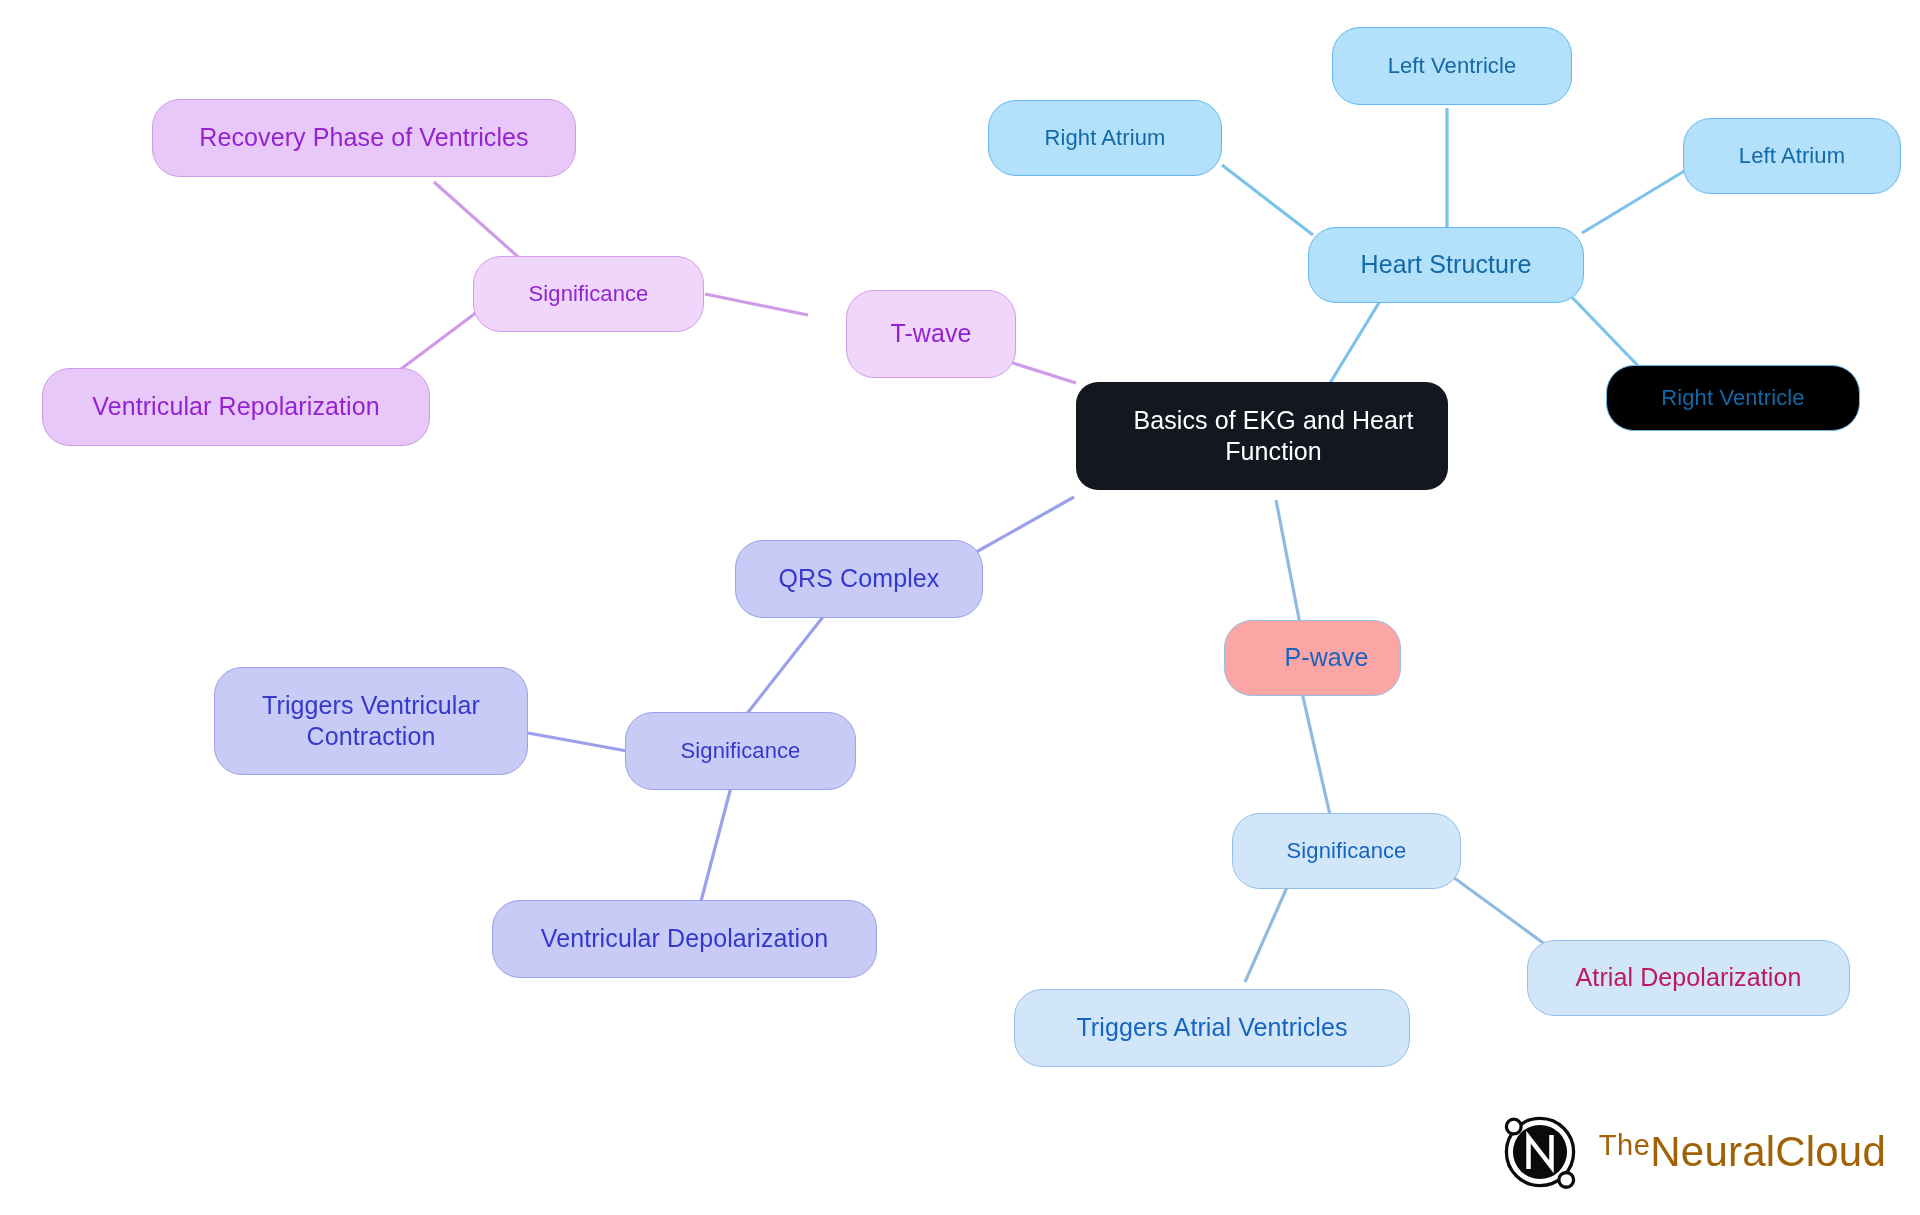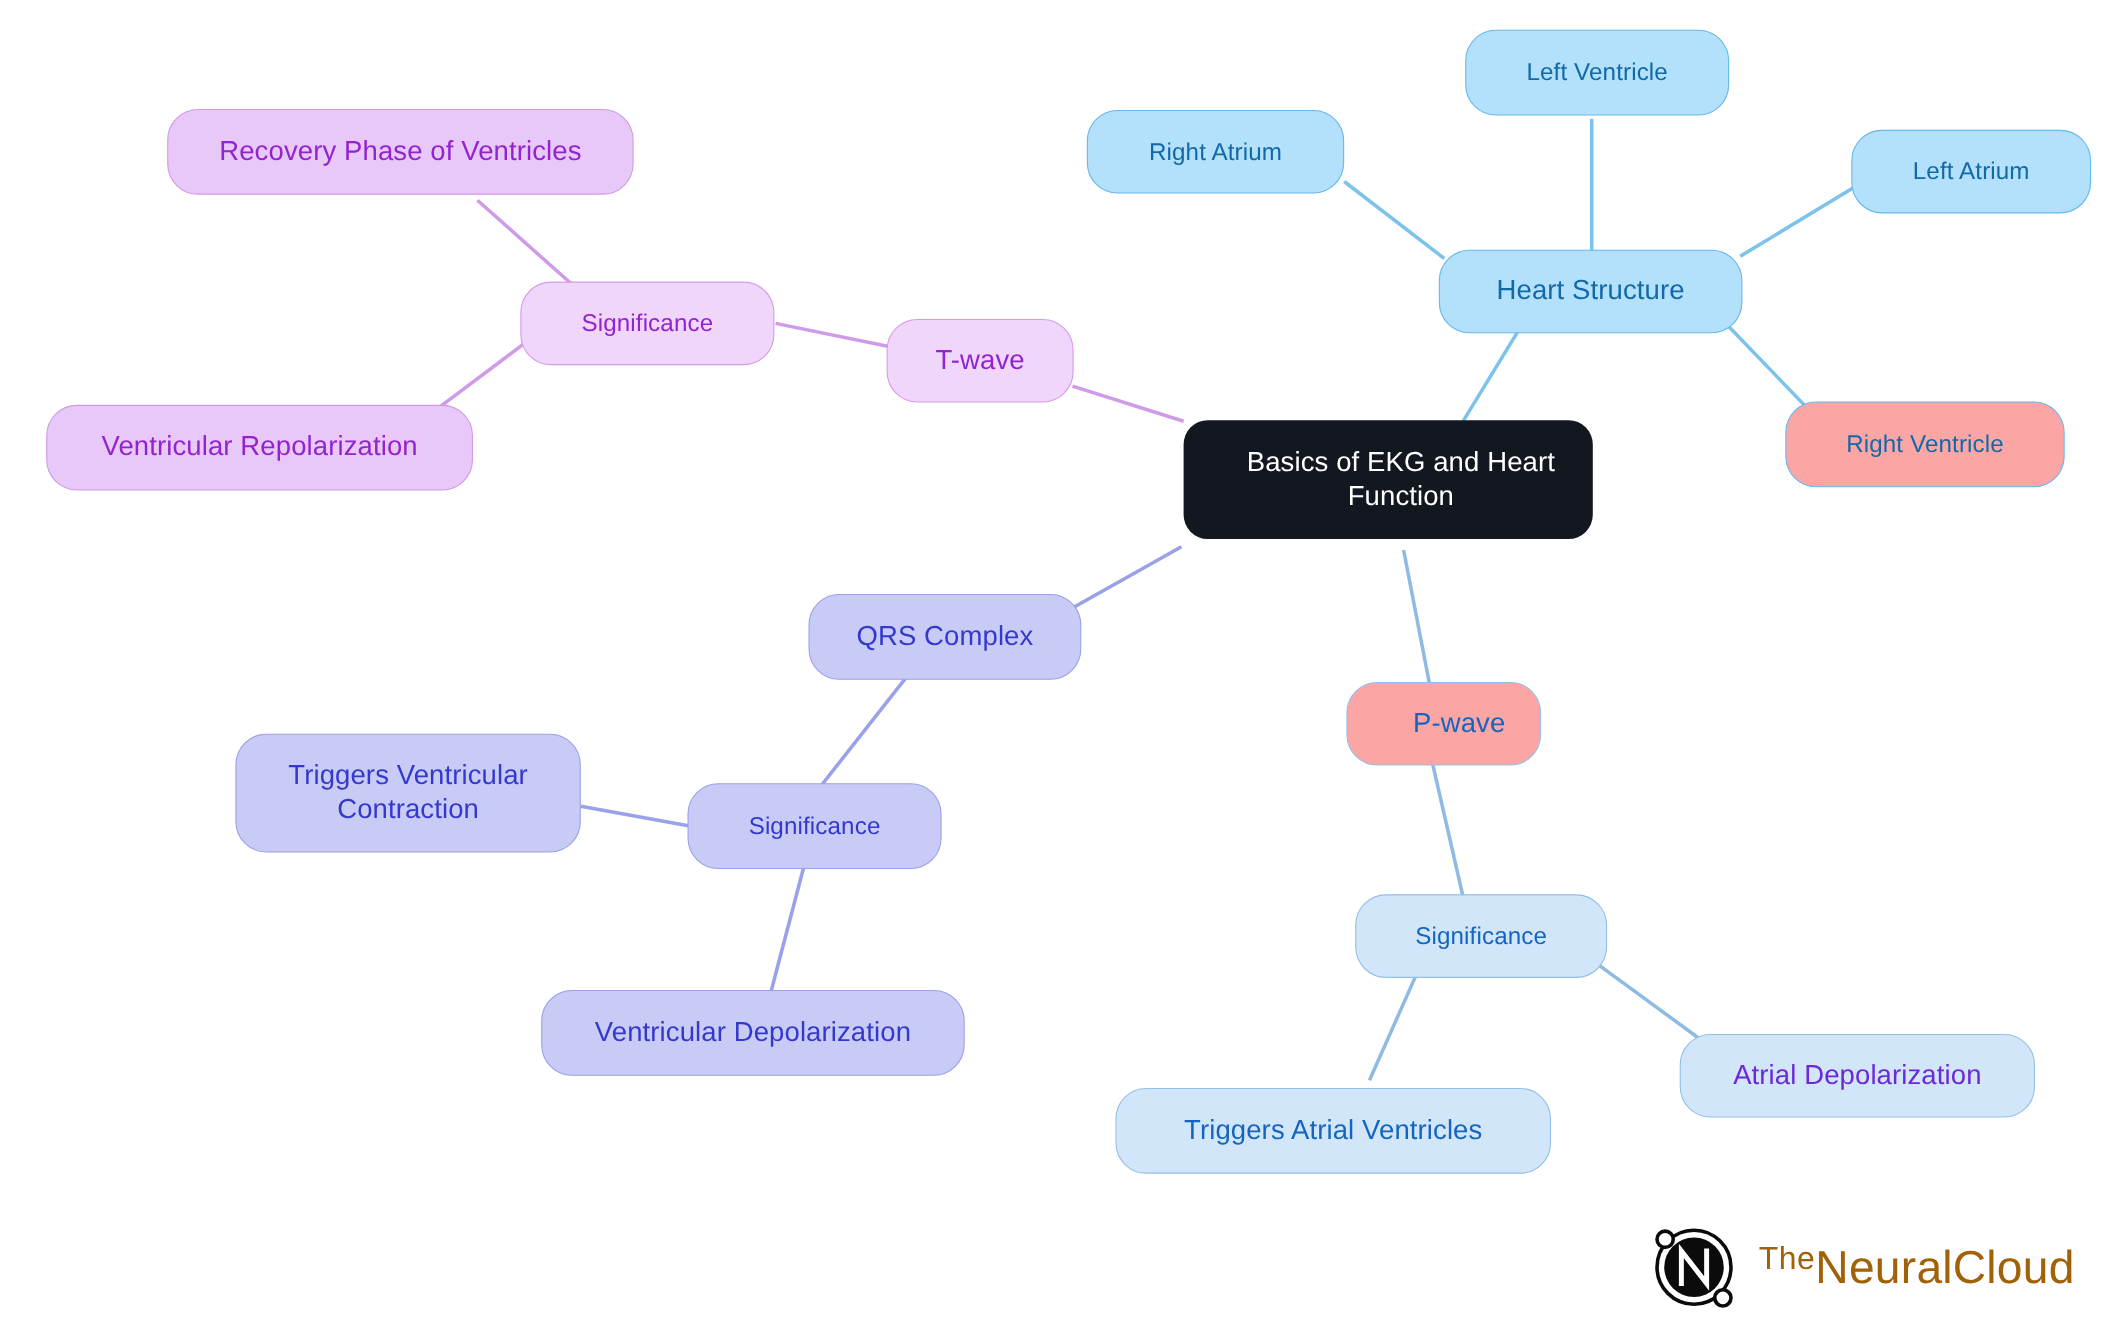--- a/index.html
+++ b/index.html
@@ -126,49 +126,49 @@
 
   <div class="node lvl1" style="left:1308px; top:227px; width:276px; height:76px;
               background:#b3e0fa; border-color:#64b8ed; color:#1269a8;">Heart Structure</div>
 
   <div class="node lvl2" style="left:1332px; top:27px; width:240px; height:78px;
               background:#b3e0fa; border-color:#64b8ed; color:#1269a8;">Left Ventricle</div>
 
   <div class="node lvl2" style="left:1683px; top:118px; width:218px; height:76px;
               background:#b3e0fa; border-color:#64b8ed; color:#1269a8;">Left Atrium</div>
 
-  <div class="node lvl2" style="left:1606px; top:365px; width:254px; height:78px;
-              background:#fca5a5; border-color:#64b8ed; color:#1269a8;margin-left:17px;">Right Ventricle</div>
+  <div class="node lvl2" style="left:1606px; top:365px; width:254px; height:66px;
+              background:#000000; border-color:#64b8ed; color:#1269a8;">Right Ventricle</div>
 
   <div class="node lvl1" style="left:1224px; top:620px; width:177px; height:76px;
               background:#fca5a5; border-color:#93bfe8; color:#1565c0;padding-left:28px;">P-wave</div>
 
   <div class="node lvl2" style="left:1232px; top:813px; width:229px; height:76px;
               background:#d2e6fa; border-color:#93bfe8; color:#1565c0;">Significance</div>
 
   <div class="node lvl3" style="left:1527px; top:940px; width:323px; height:76px;
-              background:#d2e6fa; border-color:#93bfe8; color:#6d28d9;">Atrial Depolarization</div>
+              background:#d2e6fa; border-color:#93bfe8; color:#be185d;">Atrial Depolarization</div>
 
   <div class="node lvl3" style="left:1014px; top:989px; width:396px; height:78px;
               background:#d2e6fa; border-color:#93bfe8; color:#1565c0;">Triggers Atrial Ventricles</div>
 
   <div class="node lvl1" style="left:735px; top:540px; width:248px; height:78px;
               background:#c7cbf6; border-color:#9aa0ea; color:#3538cd;">QRS Complex</div>
 
   <div class="node lvl2" style="left:625px; top:712px; width:231px; height:78px;
               background:#c7cbf6; border-color:#9aa0ea; color:#3538cd;">Significance</div>
 
   <div class="node lvl3" style="left:214px; top:667px; width:314px; height:108px;
               background:#c7cbf6; border-color:#9aa0ea; color:#3538cd;">Triggers Ventricular
 Contraction</div>
 
   <div class="node lvl3" style="left:492px; top:900px; width:385px; height:78px;
               background:#c7cbf6; border-color:#9aa0ea; color:#3538cd;">Ventricular Depolarization</div>
 
-  <div class="node lvl1" style="left:806px; top:290px; width:170px; height:76px;
+  <div class="node lvl1" style="left:846px; top:290px; width:170px; height:88px;
               background:#efd6fa; border-color:#d49bea; color:#9323d0;">T-wave</div>
 
   <div class="node lvl2" style="left:473px; top:256px; width:231px; height:76px;
               background:#efd6fa; border-color:#d49bea; color:#9323d0;">Significance</div>
 
   <div class="node lvl3" style="left:152px; top:99px; width:424px; height:78px;
               background:#e8c8f8; border-color:#cf9ae8; color:#9323d0;">Recovery Phase of Ventricles</div>
 
   <div class="node lvl3" style="left:42px; top:368px; width:388px; height:78px;
               background:#e8c8f8; border-color:#cf9ae8; color:#9323d0;">Ventricular Repolarization</div>

